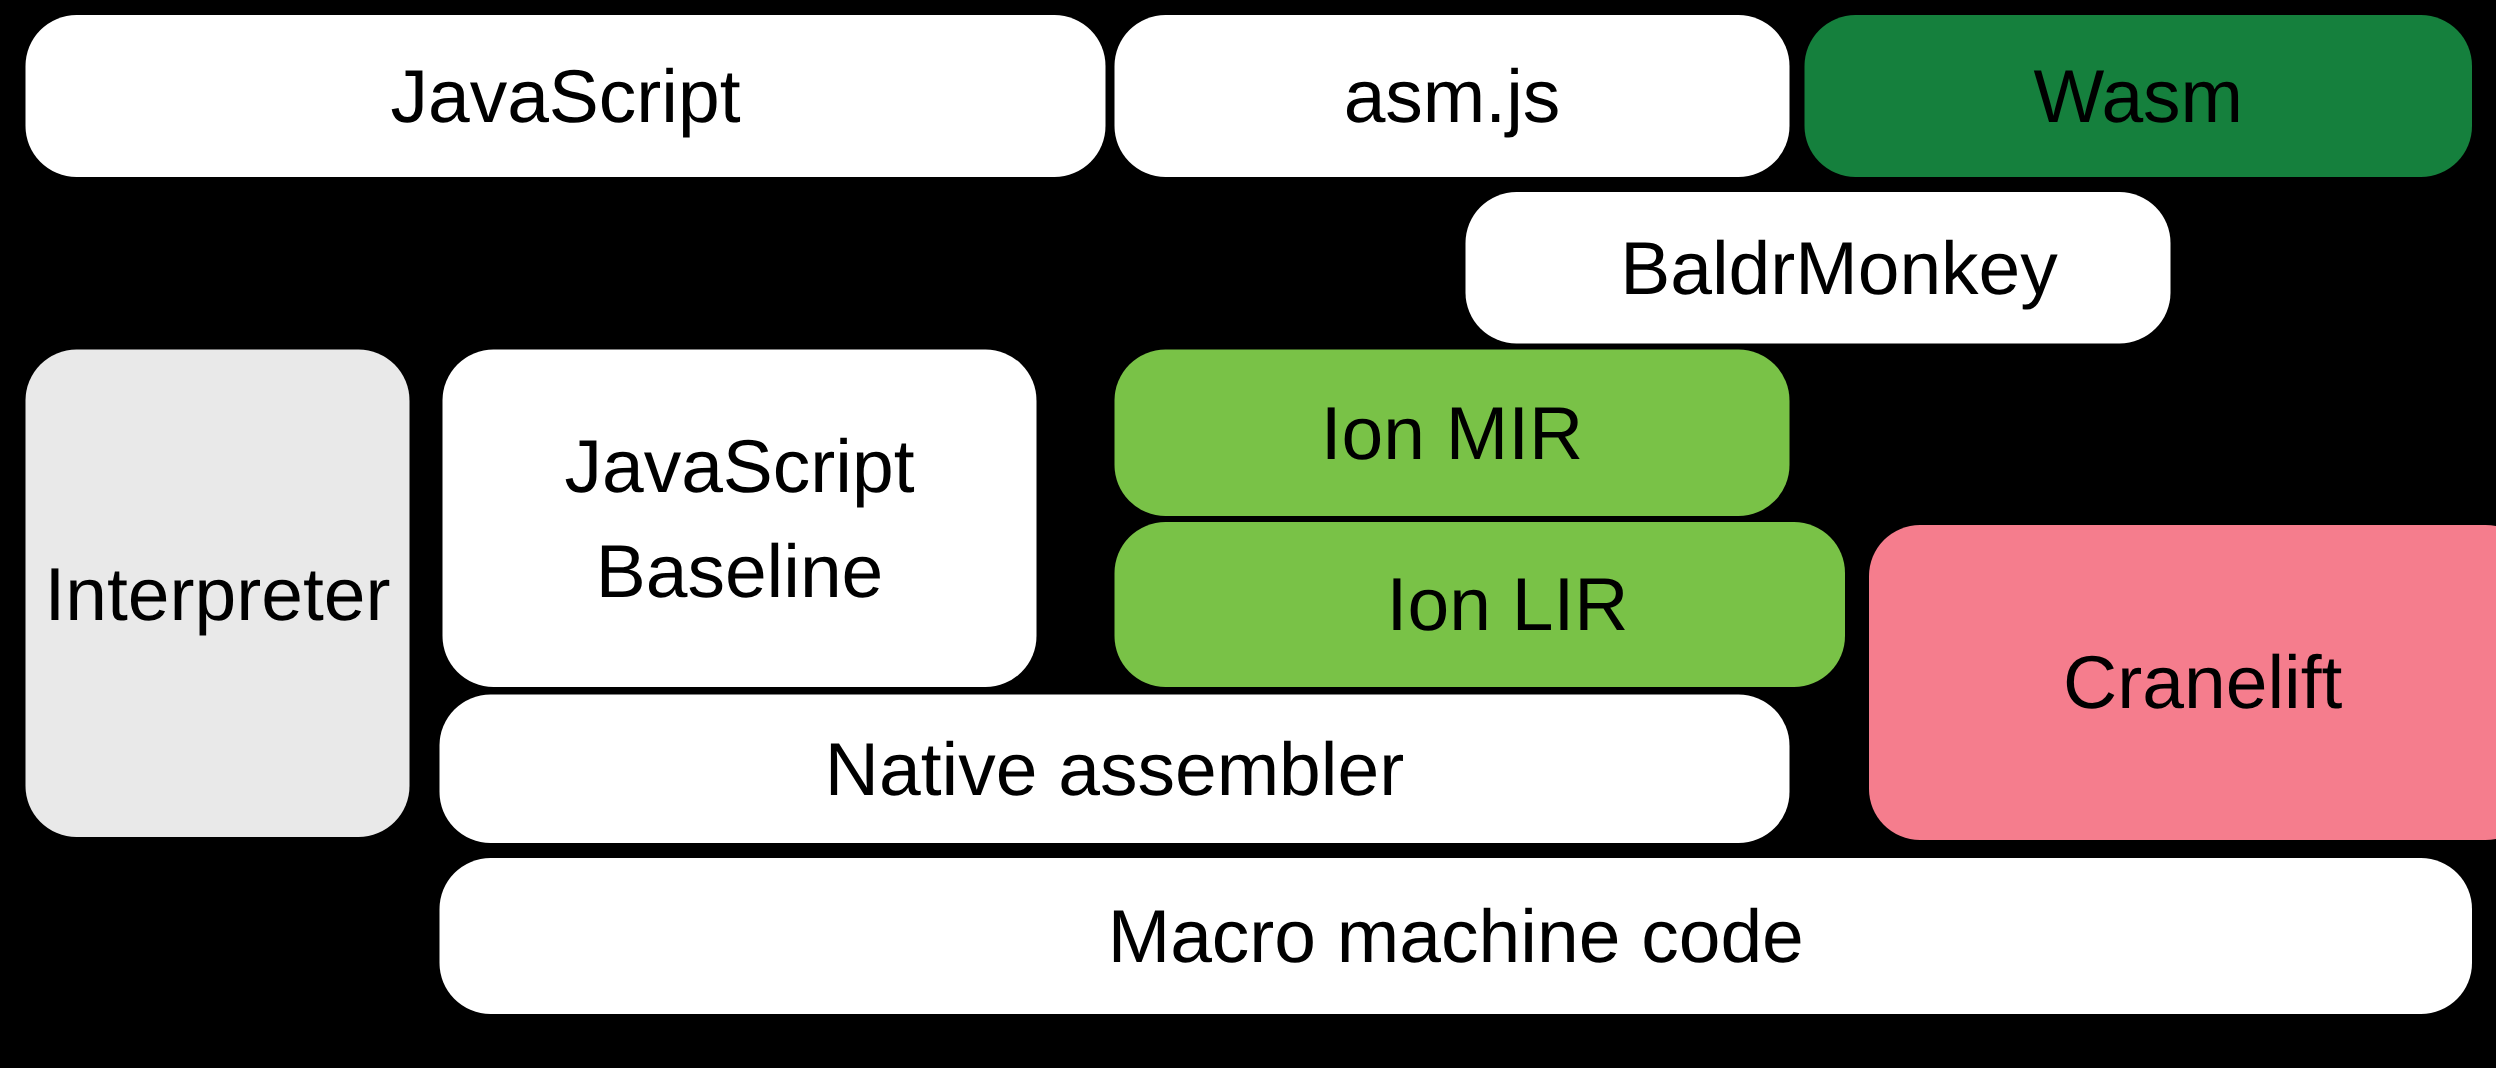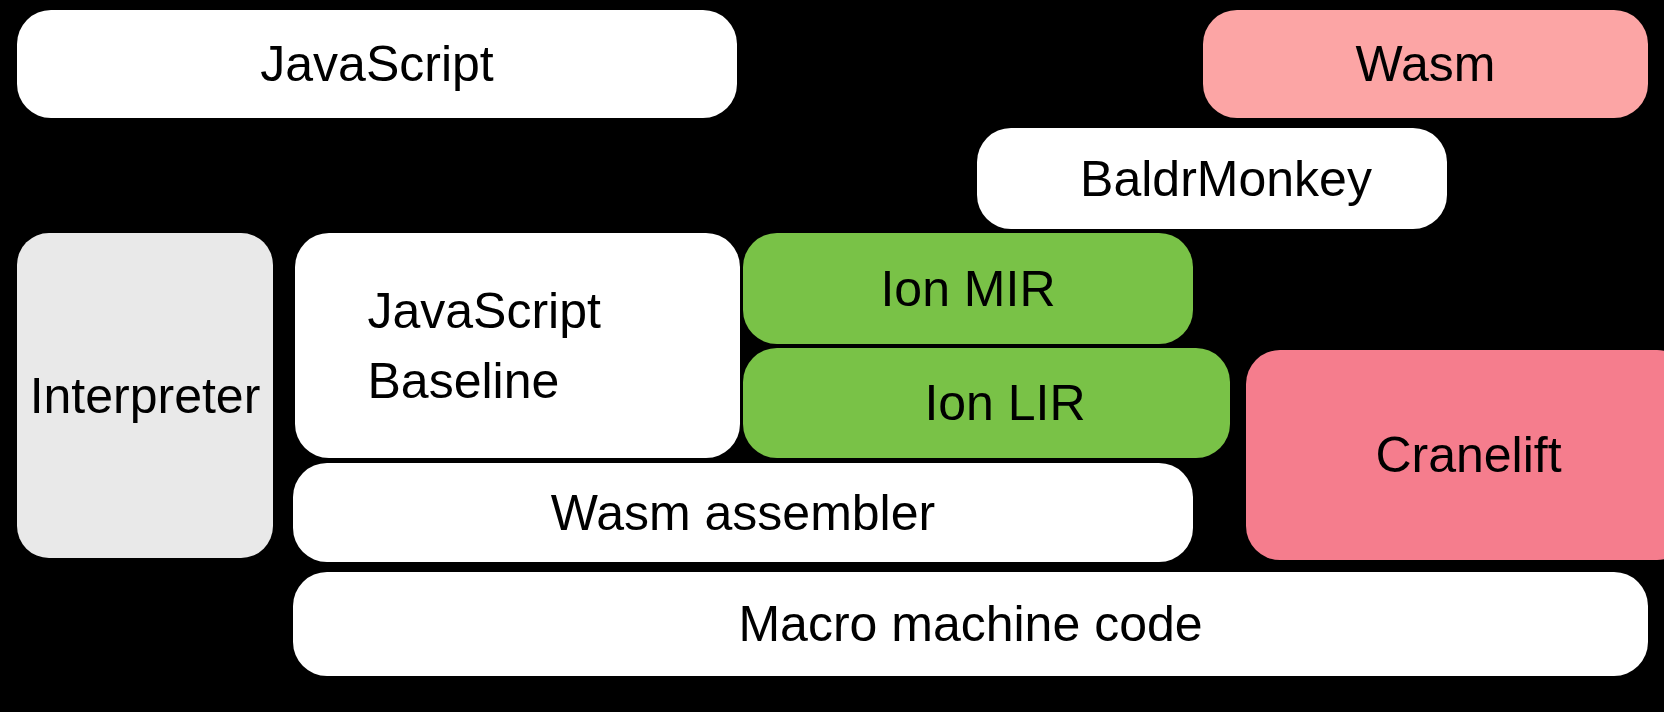--- a/index.html
+++ b/index.html
@@ -18,50 +18,53 @@
   .box {
     position: absolute;
     display: flex;
     align-items: center;
     justify-content: center;
     border-radius: 34px;
     background: #fff;
     color: #000;
     font-size: 50px;
     line-height: 1.4;
-    text-align: left;
+    text-align: center;
     white-space: nowrap;
   }
   .box .label { display: block; }
   .wrap2 .label { white-space: normal; width: 300px; }
 
   .b-javascript  { left: 17px;   top: 10px;  width: 720px;  height: 108px; }
   .b-asmjs       { left: 743px;  top: 10px;  width: 450px;  height: 108px; }
   .b-wasm        { left: 1203px; top: 10px;  width: 445px;  height: 108px; }
   .b-bytecode    { left: 17px;   top: 128px; width: 946px;  height: 101px; }
   .b-baldrmonkey { left: 977px;  top: 128px; width: 442px;  height: 101px; padding-left: 28px; }
-  .b-interpreter { left: 17px;   top: 233px; width: 256px;  height: 325px; border-radius: 32px; }
-  .b-baseline    { left: 295px;  top: 233px; width: 445px;  height: 225px; }
+  .b-interpreter { left: 17px;   top: 233px; width: 256px;  height: 325px; }
+  .b-baseline    { left: 295px;  top: 233px; width: 396px;  height: 225px; }
   .b-ionmir      { left: 743px;  top: 233px; width: 450px;  height: 111px; }
   .b-ionlir      { left: 743px;  top: 348px; width: 450px;  height: 110px; padding-left: 37px; }
   .b-cranelift   { left: 1246px; top: 350px; width: 445px;  height: 210px; }
   .b-macroasm    { left: 293px;  top: 463px; width: 900px;  height: 99px;  }
   .b-native      { left: 293px;  top: 572px; width: 1355px; height: 104px; }
 </style>
 </head>
 <body>
 
 <div class="canvas">
 
   <div class="box b-javascript" style="background: rgb(255, 255, 255);">
     <span class="label">JavaScript</span>
   </div>
 
+  <div class="box b-asmjs" style="background: rgb(255, 255, 255);">
+    <span class="label">asm.js</span>
+  </div>
 
-  <div class="box b-wasm" style="background: #fca5a5;">
+  <div class="box b-wasm" style="background: #15803d;">
     <span class="label">Wasm</span>
   </div>
 
 
   <div class="box b-baldrmonkey" style="background: rgb(255, 255, 255);">
     <span class="label">BaldrMonkey</span>
   </div>
 
   <div class="box b-interpreter" style="background: rgb(233, 233, 233);">
     <span class="label">Interpreter</span>
@@ -77,20 +80,20 @@
 
   <div class="box b-ionlir" style="background: rgb(121, 194, 71);">
     <span class="label">Ion LIR</span>
   </div>
 
   <div class="box b-cranelift" style="background: rgb(245, 125, 141);">
     <span class="label">Cranelift</span>
   </div>
 
   <div class="box b-macroasm" style="background: rgb(255, 255, 255);">
-    <span class="label">Wasm assembler</span>
+    <span class="label">Native assembler</span>
   </div>
 
   <div class="box b-native" style="background: rgb(255, 255, 255);">
     <span class="label">Macro machine code</span>
   </div>
 
 </div>
 
 </body></html>

